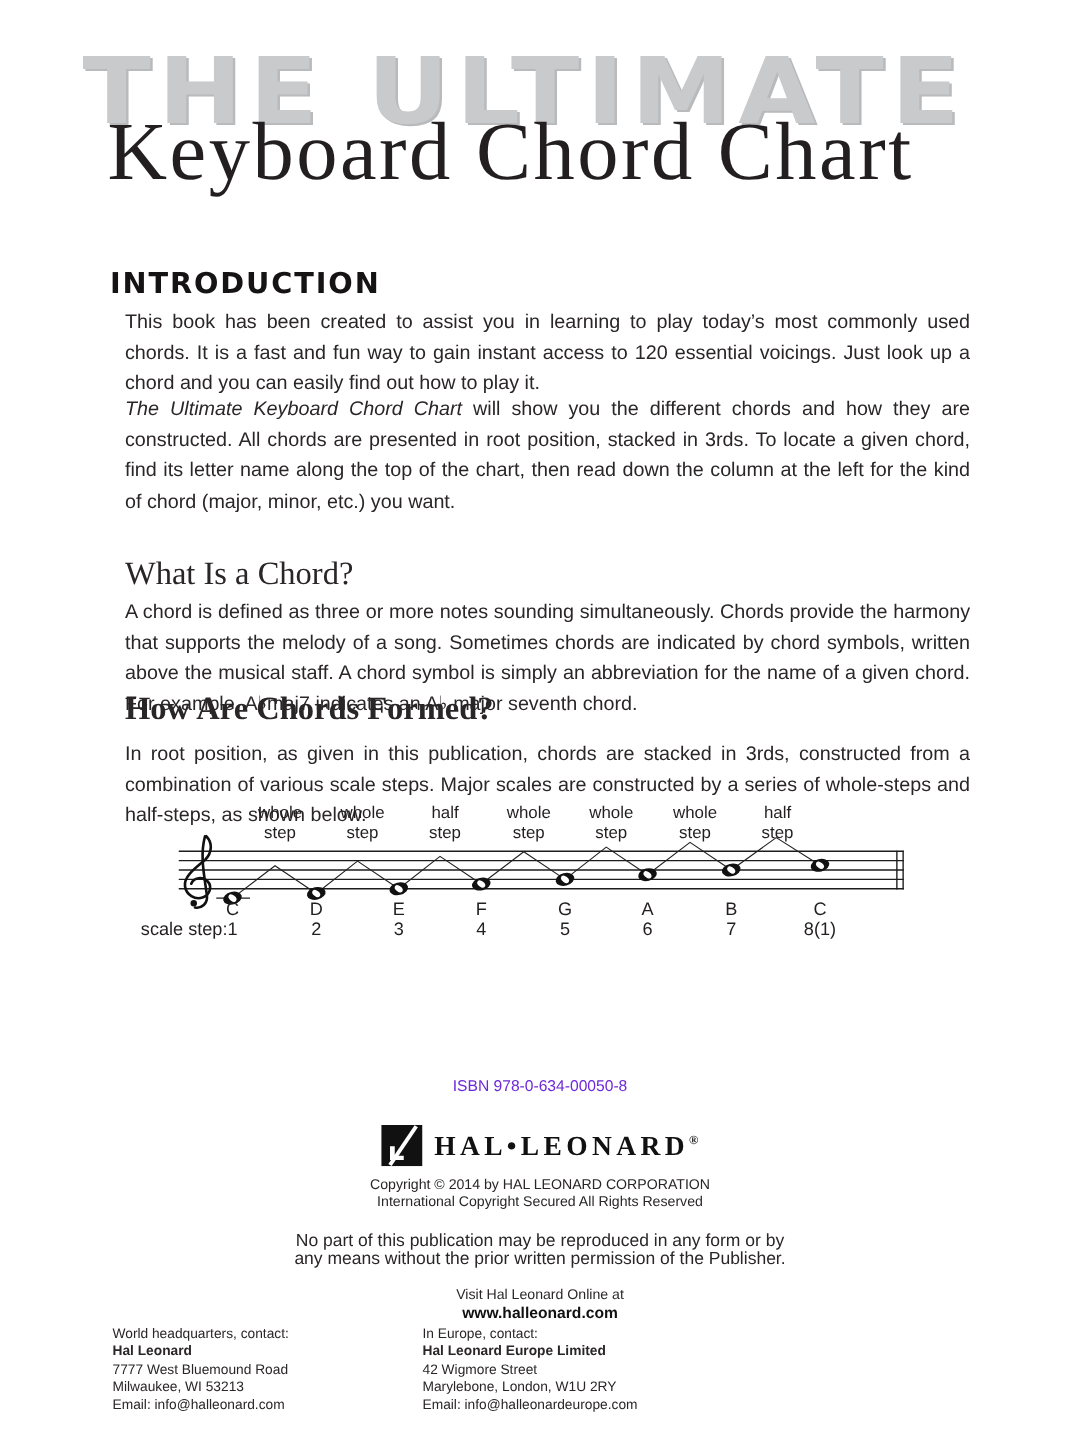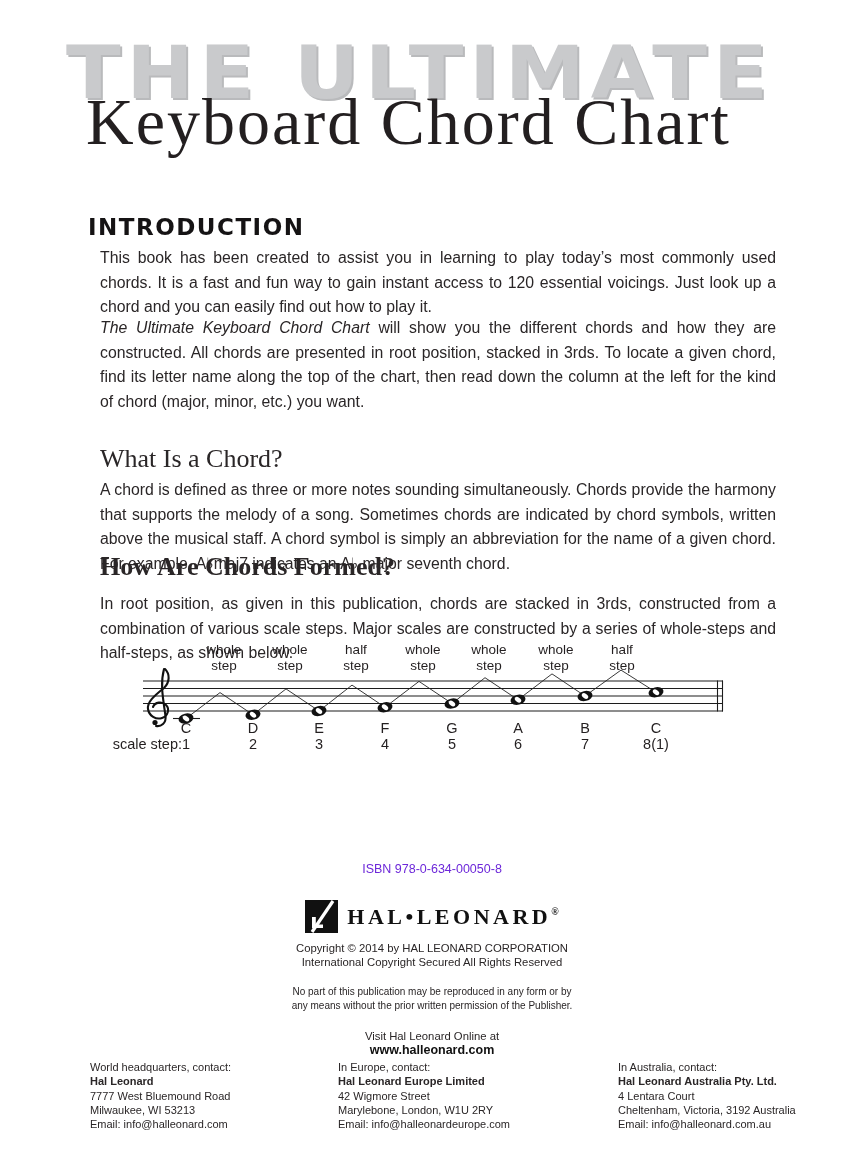--- a/index.html
+++ b/index.html
@@ -66,21 +66,21 @@
   .isbn{font-size:12.5px;color:#6d28d9;}
   .logo-row{
     margin-top:24px;display:flex;align-items:center;justify-content:center;gap:9px;
   }
   .logo-text{
     font-family:"Liberation Serif","DejaVu Serif",serif;font-weight:bold;
     font-size:22px;letter-spacing:3.5px;color:#111;white-space:nowrap;
   }
   .logo-reg{font-size:10px;vertical-align:9px;letter-spacing:0;}
   .copyright{margin-top:8px;font-size:11.3px;line-height:14px;color:#2a2627;}
-  .notice{margin-top:16px;font-size:10px;line-height:14px;color:#2a2627;}
+  .notice{margin-top:16px;font-size:14px;line-height:14px;color:#2a2627;}
   .visit{margin-top:16px;font-size:11.3px;line-height:14px;color:#2a2627;}
   .website{font-size:12.5px;font-weight:bold;color:#111;}
 
   
   .contacts{position:absolute;left:0;top:1060px;width:864px;height:80px;
     font-size:11px;line-height:14.3px;color:#2a2627;}
   .contact-col{position:absolute;top:0;}
   .contact-col .bold{font-weight:bold;}
   .col-1{left:90px;}
   .col-2{left:338px;}
@@ -230,22 +230,15 @@
       <div>Milwaukee, WI 53213</div>
       <div>Email: info@halleonard.com</div>
     </div>
     <div class="contact-col col-2">
       <div>In Europe, contact:</div>
       <div class="bold">Hal Leonard Europe Limited</div>
       <div>42 Wigmore Street</div>
       <div>Marylebone, London, W1U 2RY</div>
       <div>Email: info@halleonardeurope.com</div>
     </div>
-    <div class="contact-col col-3">
-      <div>In Australia, contact:</div>
-      <div class="bold">Hal Leonard Australia Pty. Ltd.</div>
-      <div>4 Lentara Court</div>
-      <div>Cheltenham, Victoria, 3192 Australia</div>
-      <div>Email: info@halleonard.com.au</div>
-    </div>
   </div>
 
 </div>
 
 </body></html>

